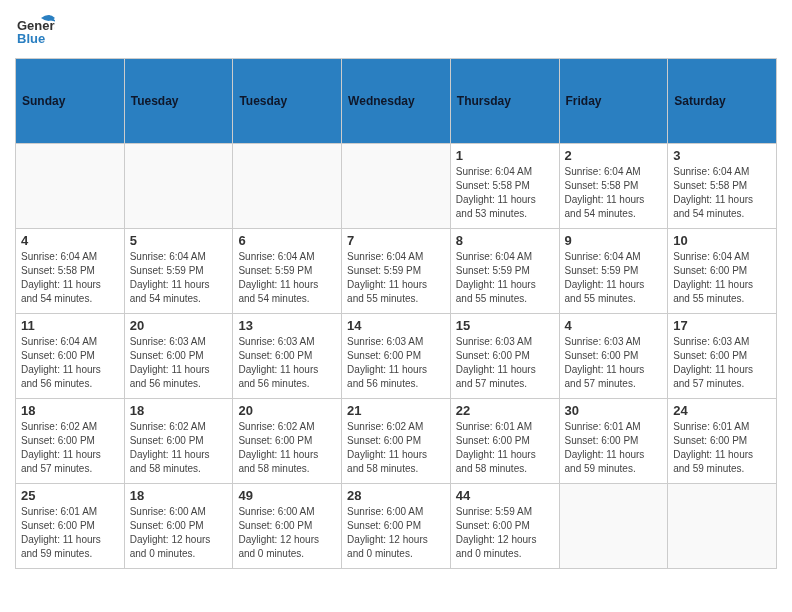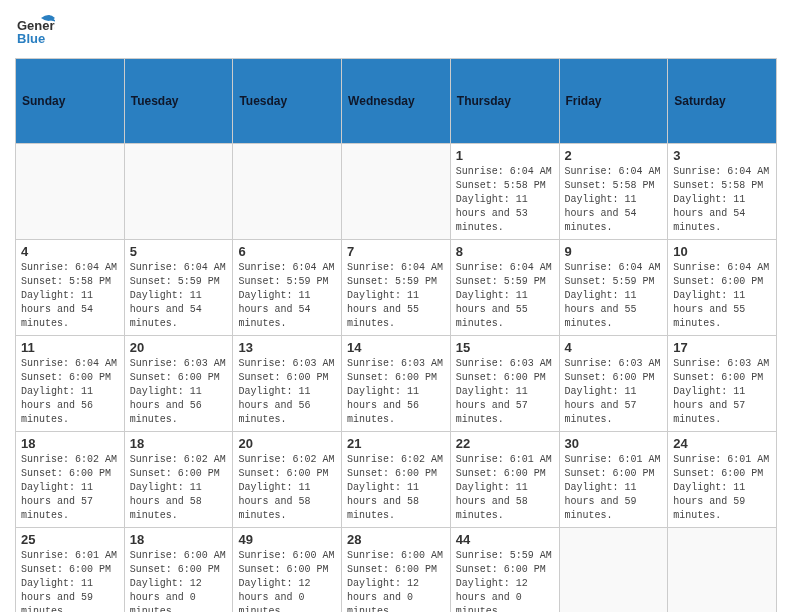--- a/index.html
+++ b/index.html
@@ -62,21 +62,20 @@
       font-size: 13px;
       font-weight: bold;
       color: #333;
       display: block;
       margin-bottom: 2px;
     }
     .cell-info {
       font-size: 10px;
       color: #444;
       line-height: 1.4;
-      font-family: Liberation Mono, monospace;
     }
     tr td, tr th {
       height: 85px;
     }
     tr:last-child td {
       height: 85px;
     }
   </style>
 </head>
 <body>

